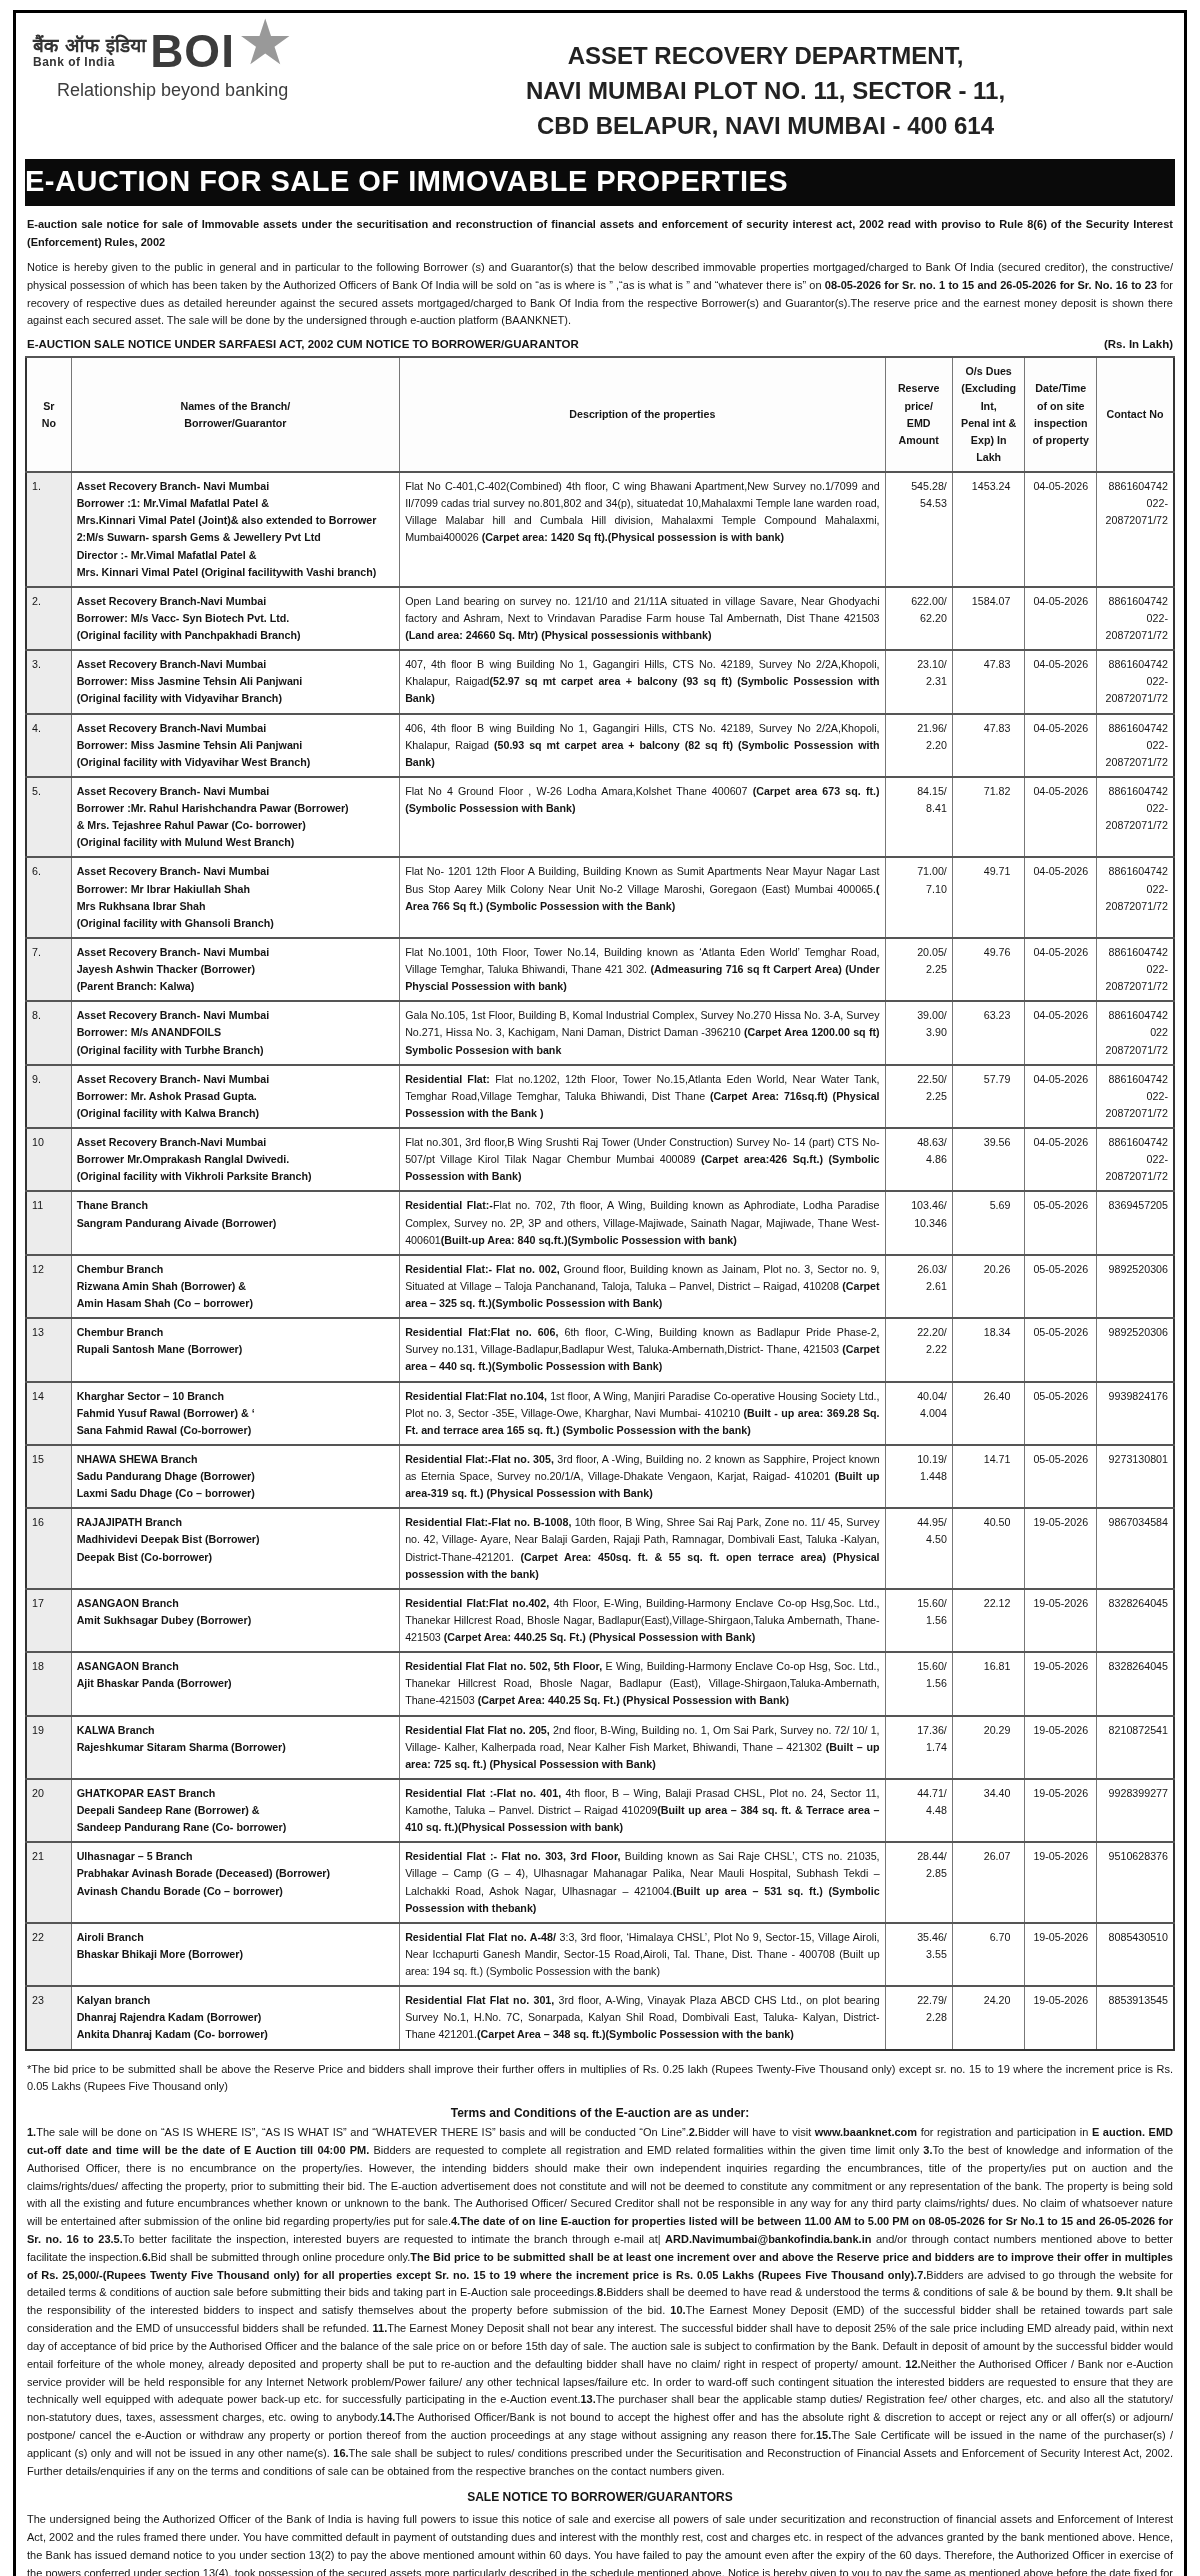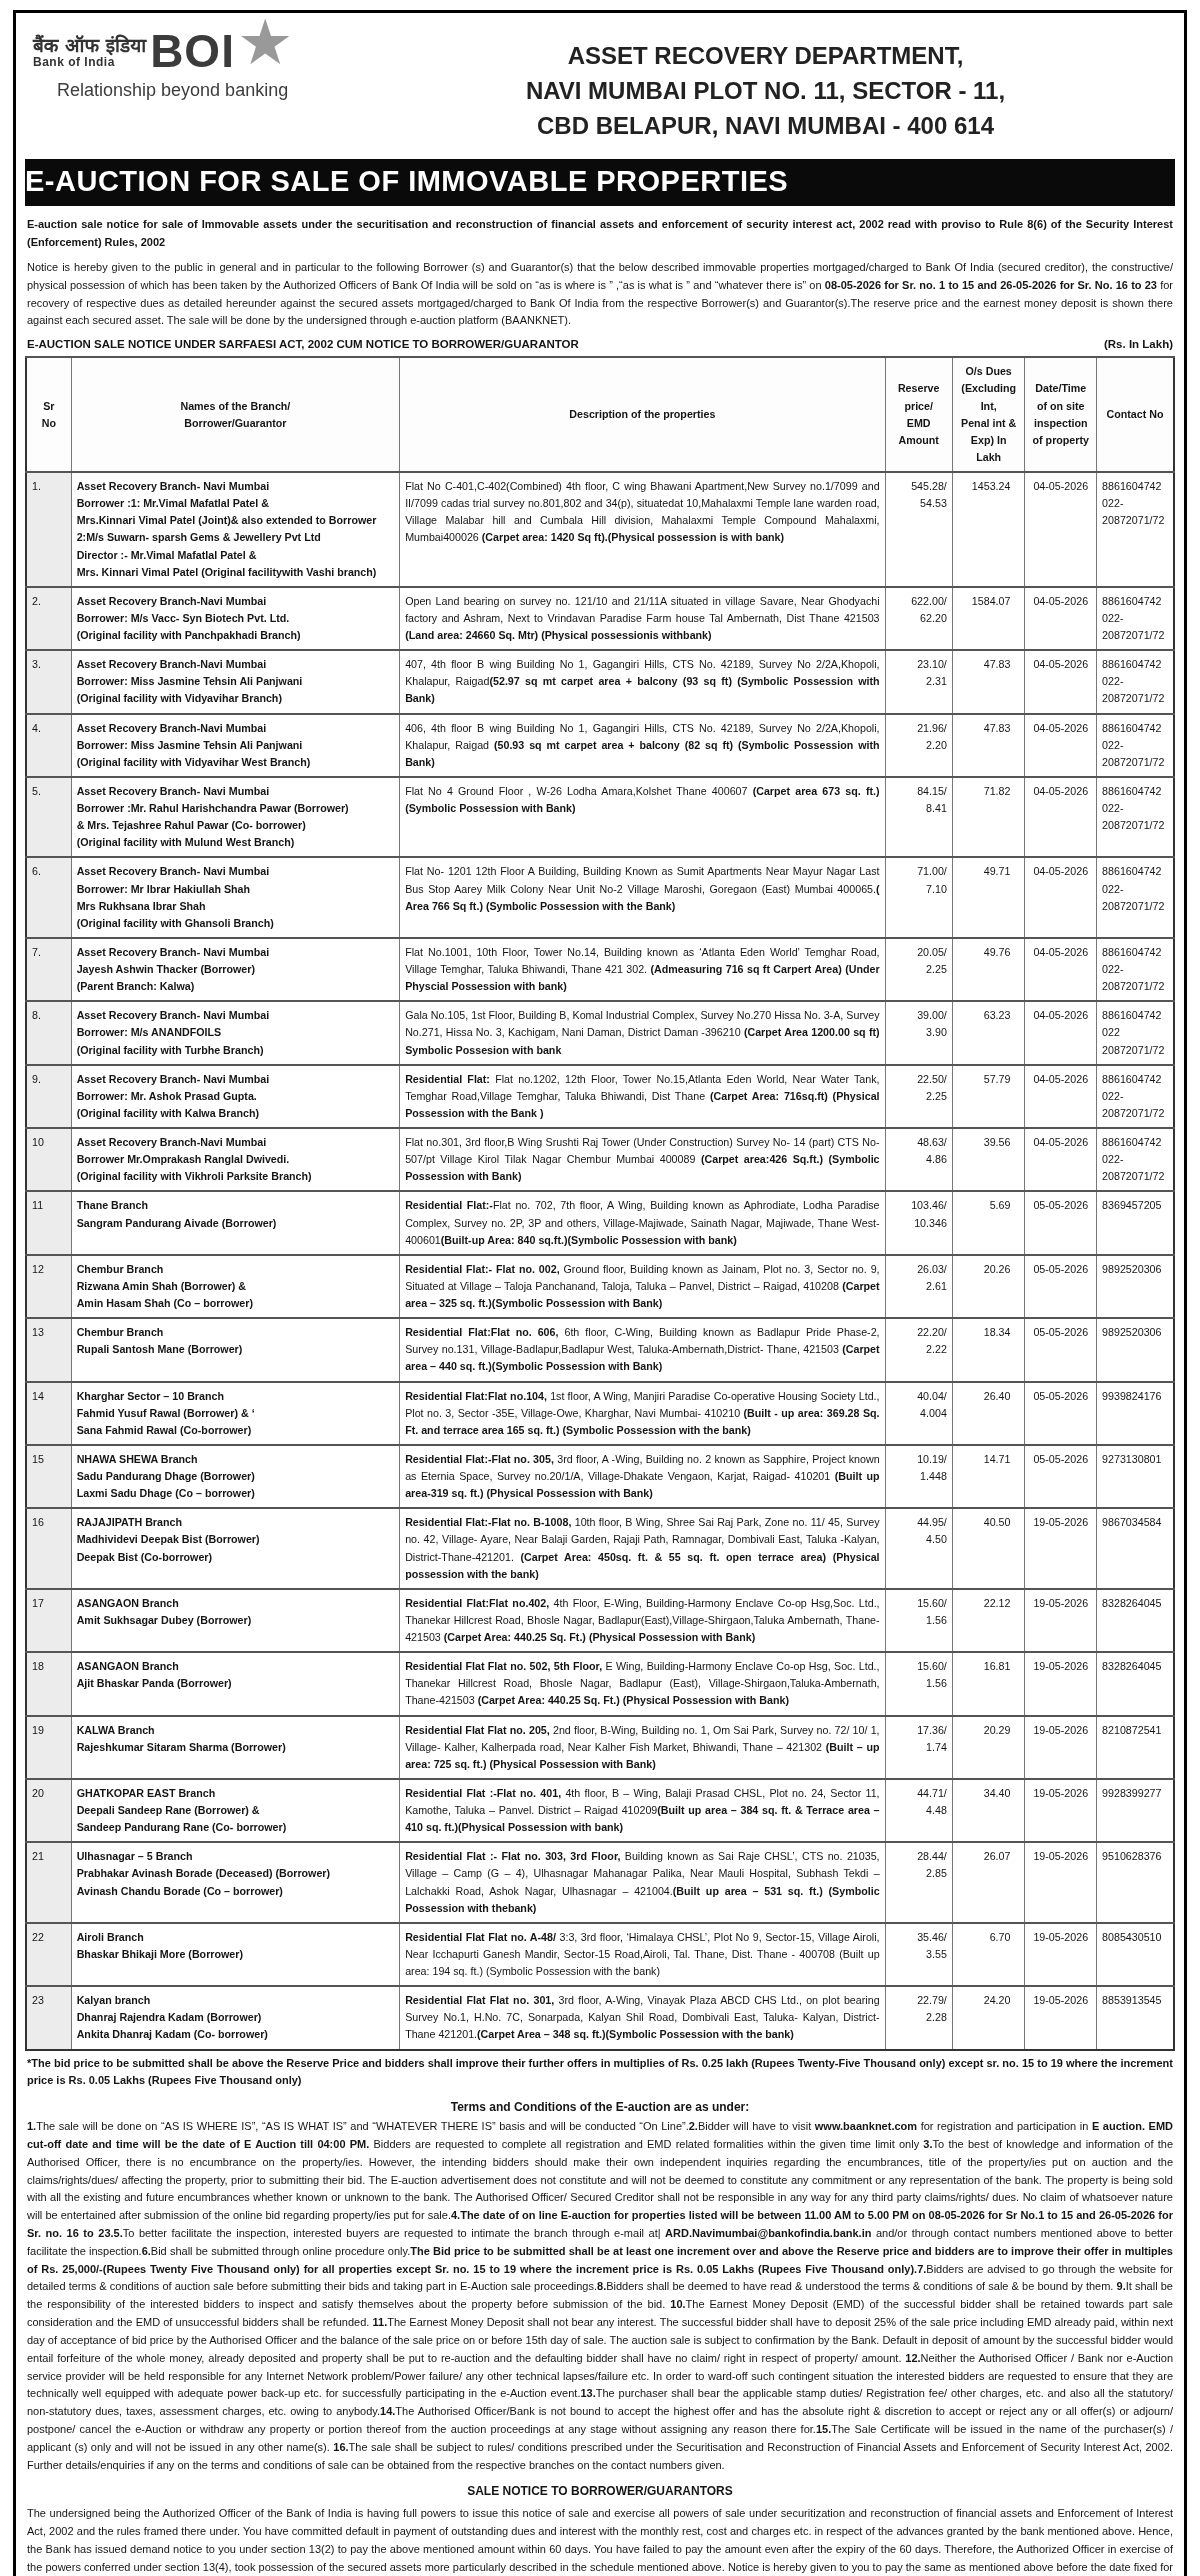--- a/index.html
+++ b/index.html
@@ -33,23 +33,23 @@
   .c-res{width:5.3%;}
   .c-dues{width:5.8%;}
   .c-date{width:5.7%;}
   .c-contact{width:6.2%;}
   .cell-sr,td.c-sr{background:#ececec;text-align:left;}
   .cell-branch{font-weight:bold;white-space:pre-line;}
   .cell-desc{text-align:justify;}
   .cell-res{text-align:right;white-space:pre-line;}
   .cell-dues{text-align:right;padding-right:14px;}
   .cell-date{text-align:center;}
-  .cell-contact{white-space:pre-line;}
+  .cell-contact{text-align:right;white-space:pre-line;}
   
-  .footnote{font-weight:bold;margin-top:4px;}
+  .footnote{font-weight:normal;margin-top:10px;}
   .center-head{text-align:center;font-weight:bold;font-size:12px;margin:10px 0 4px 0;}
   .terms{margin-top:2px;}
 </style>
 </head>
 <body>
 
 <div class="page">
 
   <div class="header">
     <div class="logo">

